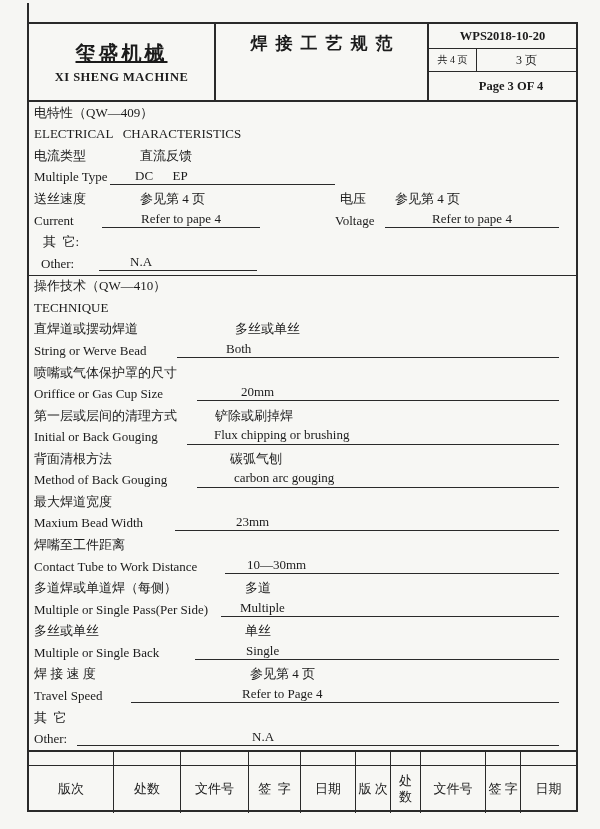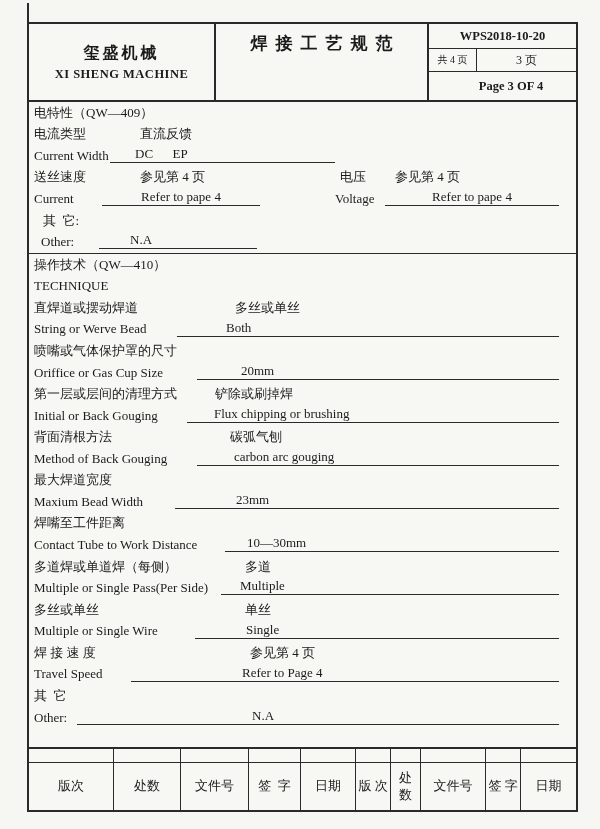--- a/index.html
+++ b/index.html
@@ -14,21 +14,21 @@
   .sheet{
     position:absolute;left:27px;top:22px;width:551px;height:790px;
     border:2px solid #2a2a2a;box-sizing:border-box;
     display:flex;flex-direction:column;background:#f7f7f4;
   }
   
   .header{display:flex;height:76px;border-bottom:2px solid #2a2a2a;flex:0 0 auto;}
   .h-cell{box-sizing:border-box;}
   .h-company{width:187px;border-right:2px solid #2a2a2a;display:flex;flex-direction:column;
     justify-content:center;align-items:center;gap:3px;}
-  .company-cn{font-size:16px;letter-spacing:3px;font-weight:bold;}
+  .company-cn{font-size:20px;letter-spacing:3px;font-weight:bold;text-decoration:underline;}
   .company-en{font-size:12.5px;font-weight:bold;letter-spacing:.5px;}
   .h-title{width:213px;border-right:2px solid #2a2a2a;text-align:center;padding-top:8px;}
   .title-cn{font-size:17px;font-weight:bold;letter-spacing:8px;text-indent:8px;font-family:Liberation Mono, monospace;}
   .title-en{font-size:11.5px;font-weight:bold;line-height:1.55;margin-top:4px;}
   .h-pagebox{flex:1;display:flex;flex-direction:column;font-size:12.5px;}
   .pb-row1{height:25px;border-bottom:1.5px solid #2a2a2a;display:flex;align-items:center;
     justify-content:center;font-weight:bold;box-sizing:border-box;}
   .pb-row2{height:23px;border-bottom:1.5px solid #2a2a2a;display:flex;box-sizing:border-box;}
   .pb-c1{width:48px;border-right:1.5px solid #2a2a2a;display:flex;align-items:center;
     justify-content:center;box-sizing:border-box;font-size:10px;}
@@ -36,21 +36,21 @@
   .pb-row3{flex:1;display:flex;align-items:center;justify-content:center;font-weight:bold;margin-left:17px;}
   
   .bodyarea{flex:1;display:flex;flex-direction:column;font-size:13px;}
   .sec-elec{flex:0 0 auto;}
   .sec-tech{flex:1;border-top:1.5px solid #2a2a2a;}
   .line{height:21.57px;position:relative;display:flex;align-items:center;
     padding-left:5px;box-sizing:border-box;}
   .lbl{white-space:pre;}
   .cnval{position:absolute;white-space:pre;}
   .uline{position:absolute;bottom:3.5px;height:17px;border-bottom:1.3px solid #2a2a2a;
-    box-sizing:border-box;display:flex;align-items:flex-start;}
+    box-sizing:border-box;display:flex;align-items:flex-end;}
   .uval{white-space:pre;line-height:1.25;}
   .uline.centered{justify-content:center;}
   .indent1{padding-left:14px;}
   .indent2{padding-left:12px;}
   
   .ftable{flex:0 0 auto;border-top:2px solid #2a2a2a;display:grid;
     grid-template-columns:85px 67px 68px 52px 55px 35px 30px 65px 35px auto;
     grid-template-rows:14px auto;height:63px;box-sizing:border-box;font-size:13px;}
   .fc{border-right:1.5px solid #2a2a2a;box-sizing:border-box;}
   .fc.last{border-right:none;}
@@ -84,25 +84,28 @@
       </div>
     </div>
 
     <div class="bodyarea">
 
       <div class="sec-elec">
         <div class="line">
           <span class="lbl">电特性（QW—409）</span>
         </div>
         <div class="line">
+          <span class="lbl">ELECTRICAL   CHARACTERISTICS</span>
+        </div>
+        <div class="line">
           <span class="lbl">电流类型</span>
           <span class="cnval" style="left:111px">直流反馈</span>
         </div>
         <div class="line">
-          <span class="lbl">Current Width</span>
+          <span class="lbl">Multiple Type</span>
           <span class="uline" style="left:81px;width:225px">
             <span class="uval" style="padding-left:25px">DC      EP</span>
           </span>
         </div>
         <div class="line">
           <span class="lbl">送丝速度</span>
           <span class="cnval" style="left:111px">参见第 4 页</span>
           <span class="cnval" style="left:311px">电压</span>
           <span class="cnval" style="left:366px">参见第 4 页</span>
         </div>
@@ -207,21 +210,21 @@
           <span class="uline" style="left:192px;width:338px">
             <span class="uval" style="padding-left:19px">Multiple</span>
           </span>
         </div>
 
         <div class="line">
           <span class="lbl">多丝或单丝</span>
           <span class="cnval" style="left:216px">单丝</span>
         </div>
         <div class="line">
-          <span class="lbl">Multiple or Single Wire</span>
+          <span class="lbl">Multiple or Single Back</span>
           <span class="uline" style="left:166px;width:364px">
             <span class="uval" style="padding-left:51px">Single</span>
           </span>
         </div>
 
         <div class="line">
           <span class="lbl">焊 接 速 度</span>
           <span class="cnval" style="left:221px">参见第 4 页</span>
         </div>
         <div class="line">

